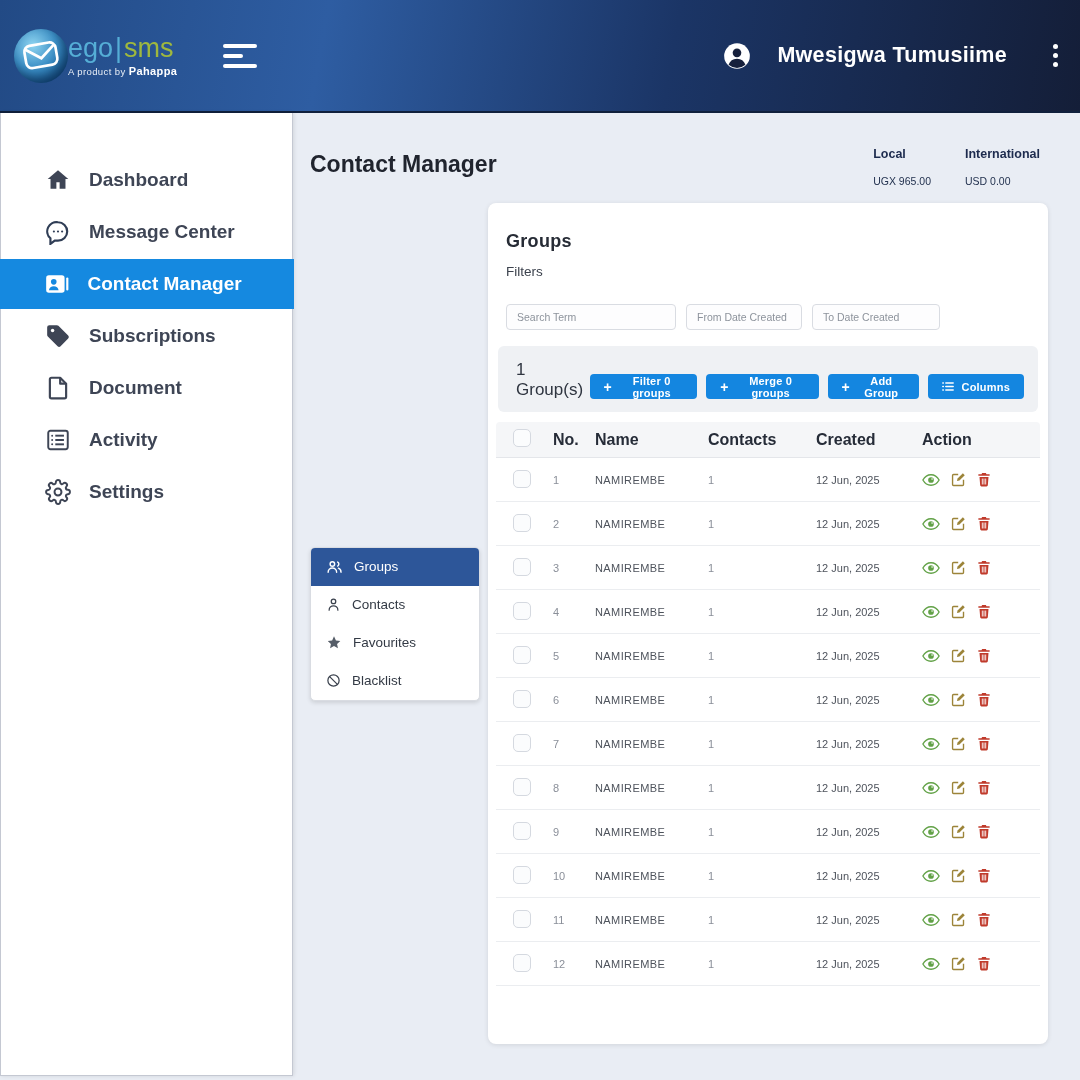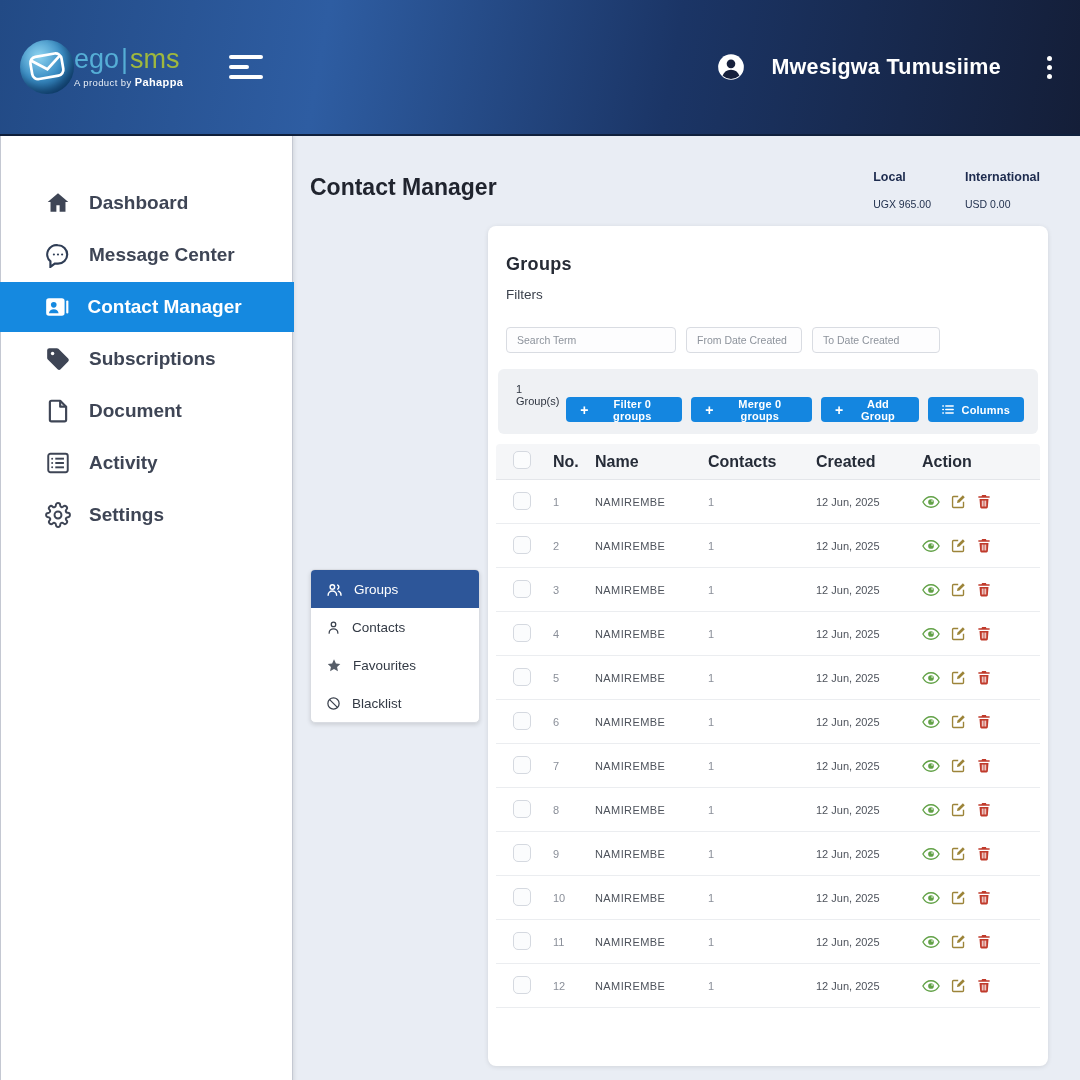--- a/index.html
+++ b/index.html
@@ -1,22 +1,22 @@
 <!DOCTYPE html>
 <html style="--accent-blue: #1589e0; --subnav-blue: #2d5699; --button-blue: #1486e0; --eye-green: #61a146; --edit-olive: #9c8439; --trash-red: #c03a2b; --navbar-dark: #141e38; --brand-ego-color: #55aed6; --brand-sms-color: #9fb83e;"><head>
 <meta charset="utf-8">
 <style>
   * { margin:0; padding:0; box-sizing:border-box; }
   html,body { width:1080px; height:1080px; font-family:"Liberation Sans", sans-serif; background:#e9edf4; }
 
   
   .navbar{
-    height:136px; width:100%;
+    height:113px; width:100%;
     background:linear-gradient(100deg,#224a85 0%,#2e5da2 30%,#1b3566 62%,#141e38 100%);
-    display:flex; align-items:center; padding:0 20px;
+    display:flex; align-items:center; padding:0 14px;
     border-bottom:2px solid #10203c;
   }
   .logo{ display:flex; align-items:center; gap:4px; cursor:pointer; }
   .logo-sphere{
     width:54px; height:54px; border-radius:50%;
     background:radial-gradient(circle at 35% 30%, #8ed4f0, #3b8ec5 45%, #0e4e88 85%);
     box-shadow:inset -4px -6px 10px rgba(0,0,20,.35);
     display:flex; align-items:center; justify-content:center;
   }
   .logo-text{ margin-left:-4px; }
@@ -82,21 +82,21 @@
     height:26px; border:1px solid #d9dce2; border-radius:4px; background:#fdfdfe;
     padding:0 10px; font-size:10.5px; color:#333; font-family:"Liberation Sans",sans-serif;
   }
   .filters-row input::placeholder{ color:#8d939c; }
   .inp-search{ width:170px; } .inp-from{ width:116px; } .inp-to{ width:128px; }
 
   .toolbar-band{
     background:#eff1f4; border-radius:6px; margin:0 2px 10px;
     padding:10px 14px 12px 18px; display:flex; justify-content:space-between; align-items:flex-start;
   }
-  .count-text{ font-size:11px; color:#2f3540; padding-top:4px; font-weight:500; }
+  .count-text{ font-size:17px; color:#2f3540; padding-top:4px; font-weight:500; }
   .btn-row{ display:flex; gap:9px; padding-top:18px; }
   .btn{
     height:25px; background:var(--button-blue,#1486e0); color:#fff; border:none; border-radius:4px;
     font-size:11px; font-weight:bold; display:inline-flex; align-items:center; gap:8px;
     padding:0 14px; cursor:pointer; letter-spacing:.2px; font-family:"Liberation Sans",sans-serif;
   }
   .btn .plus{ font-size:14px; font-weight:bold; line-height:1; }
 
   
   .t-head,.t-row{

